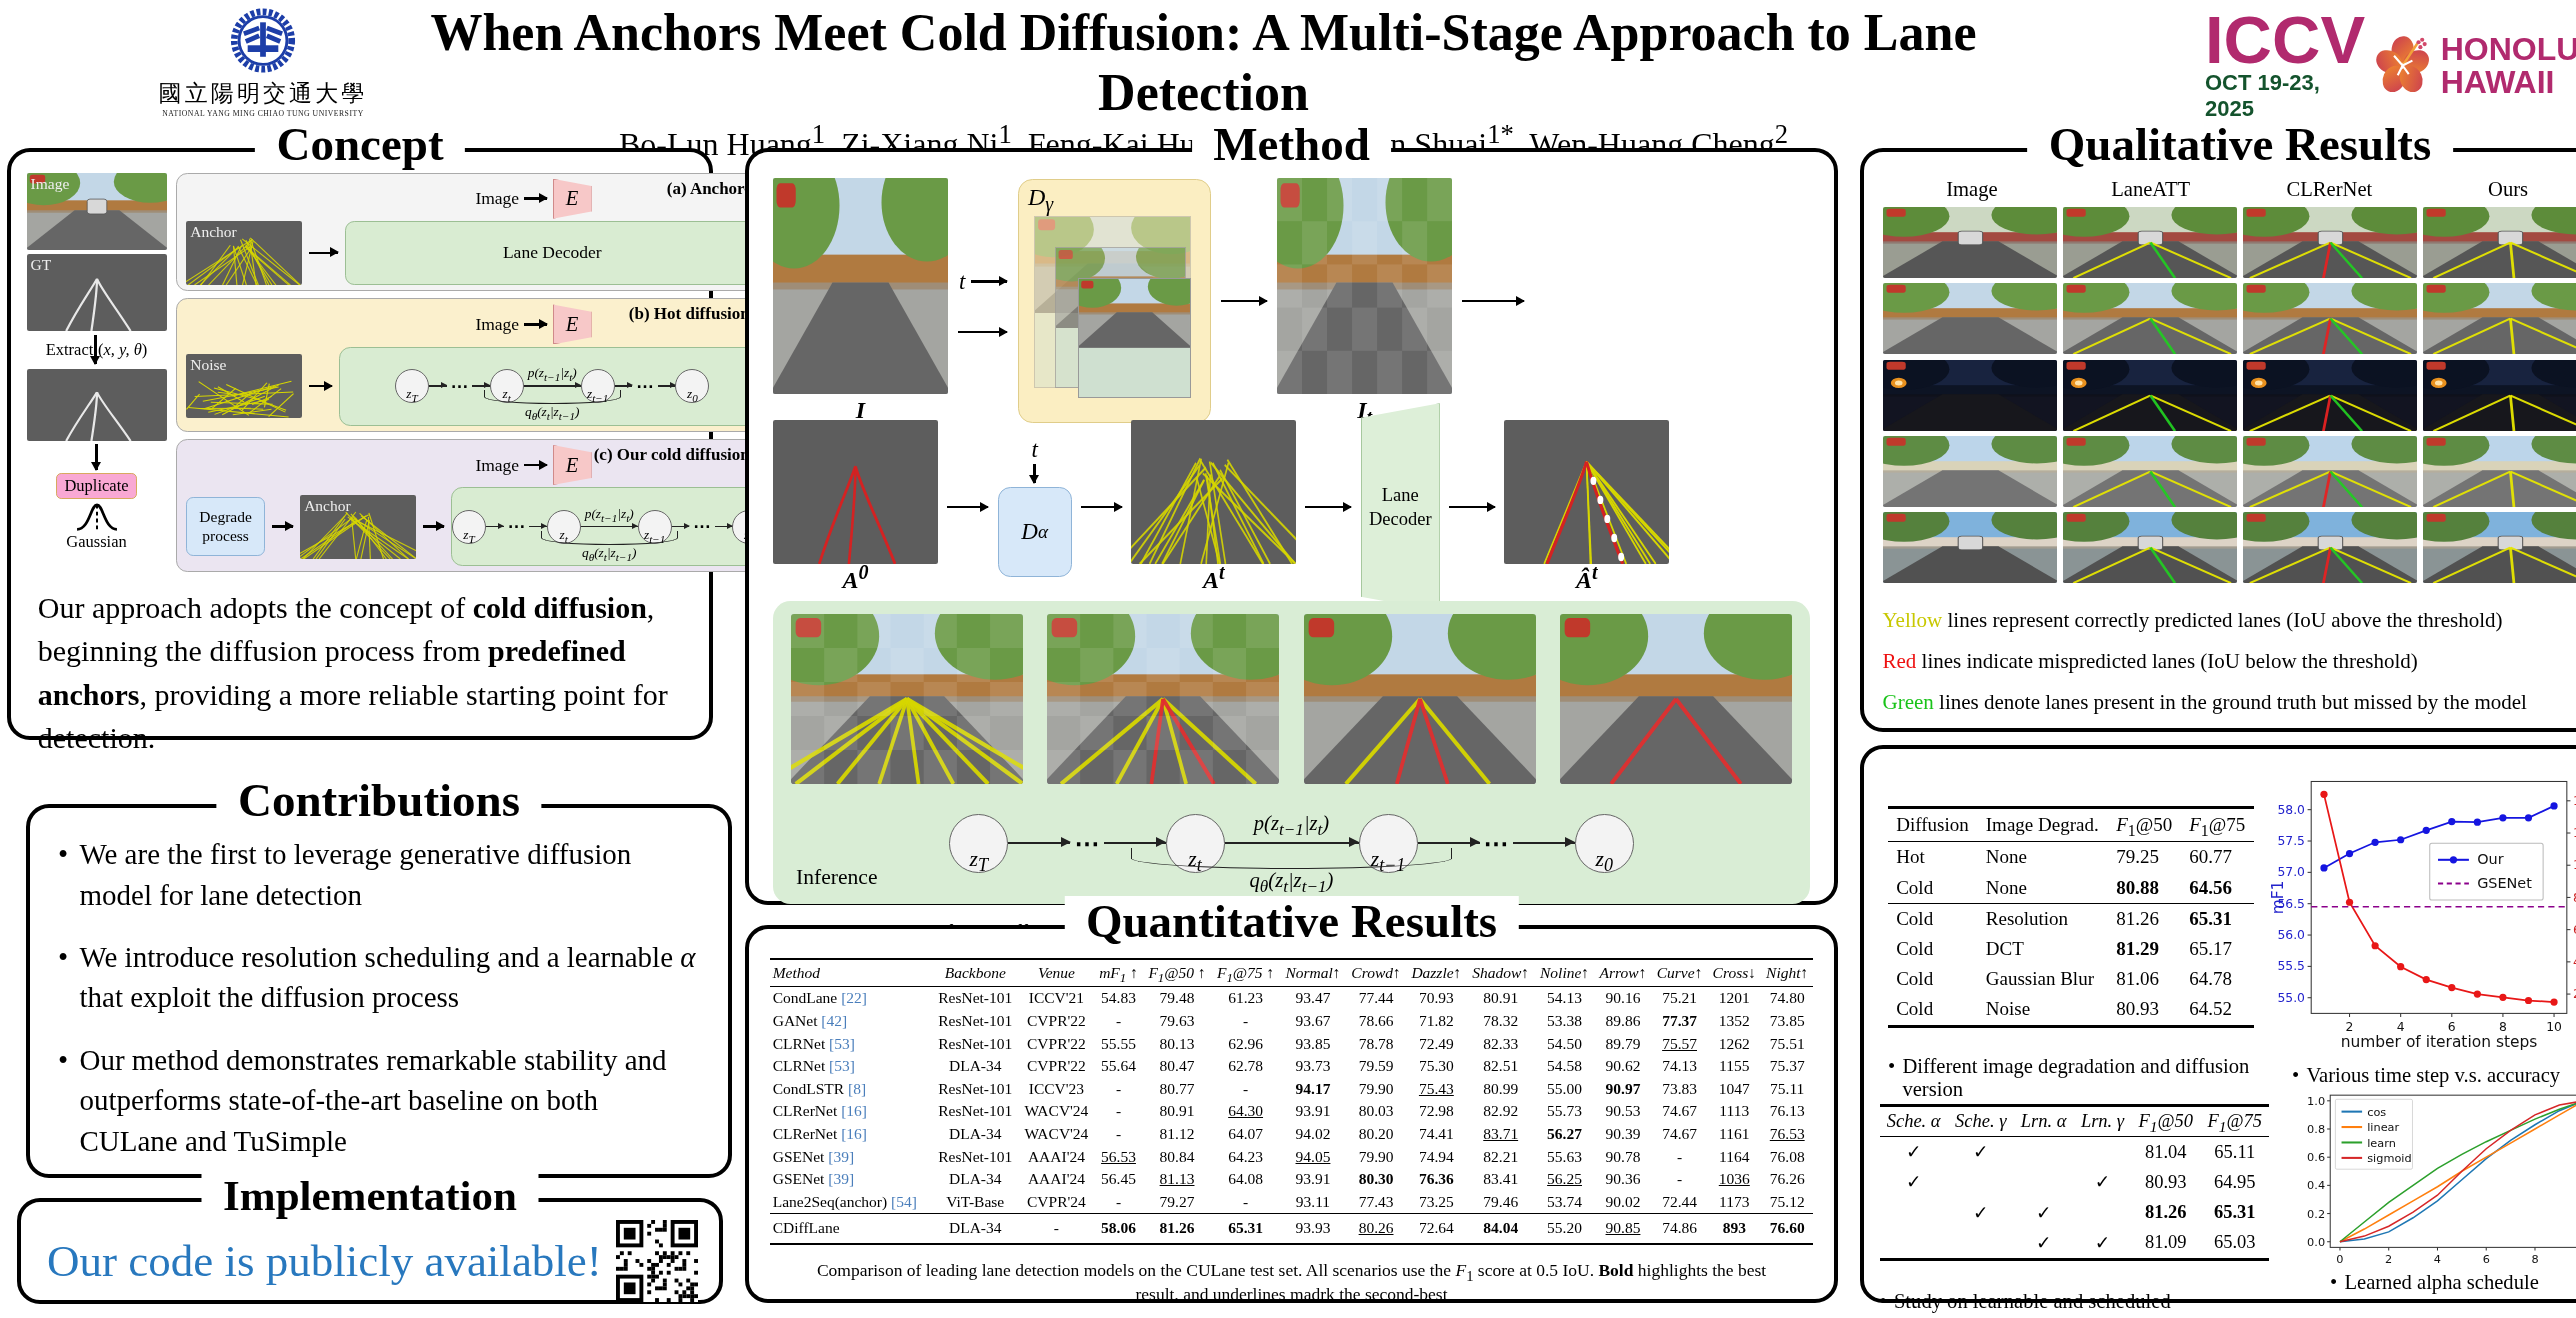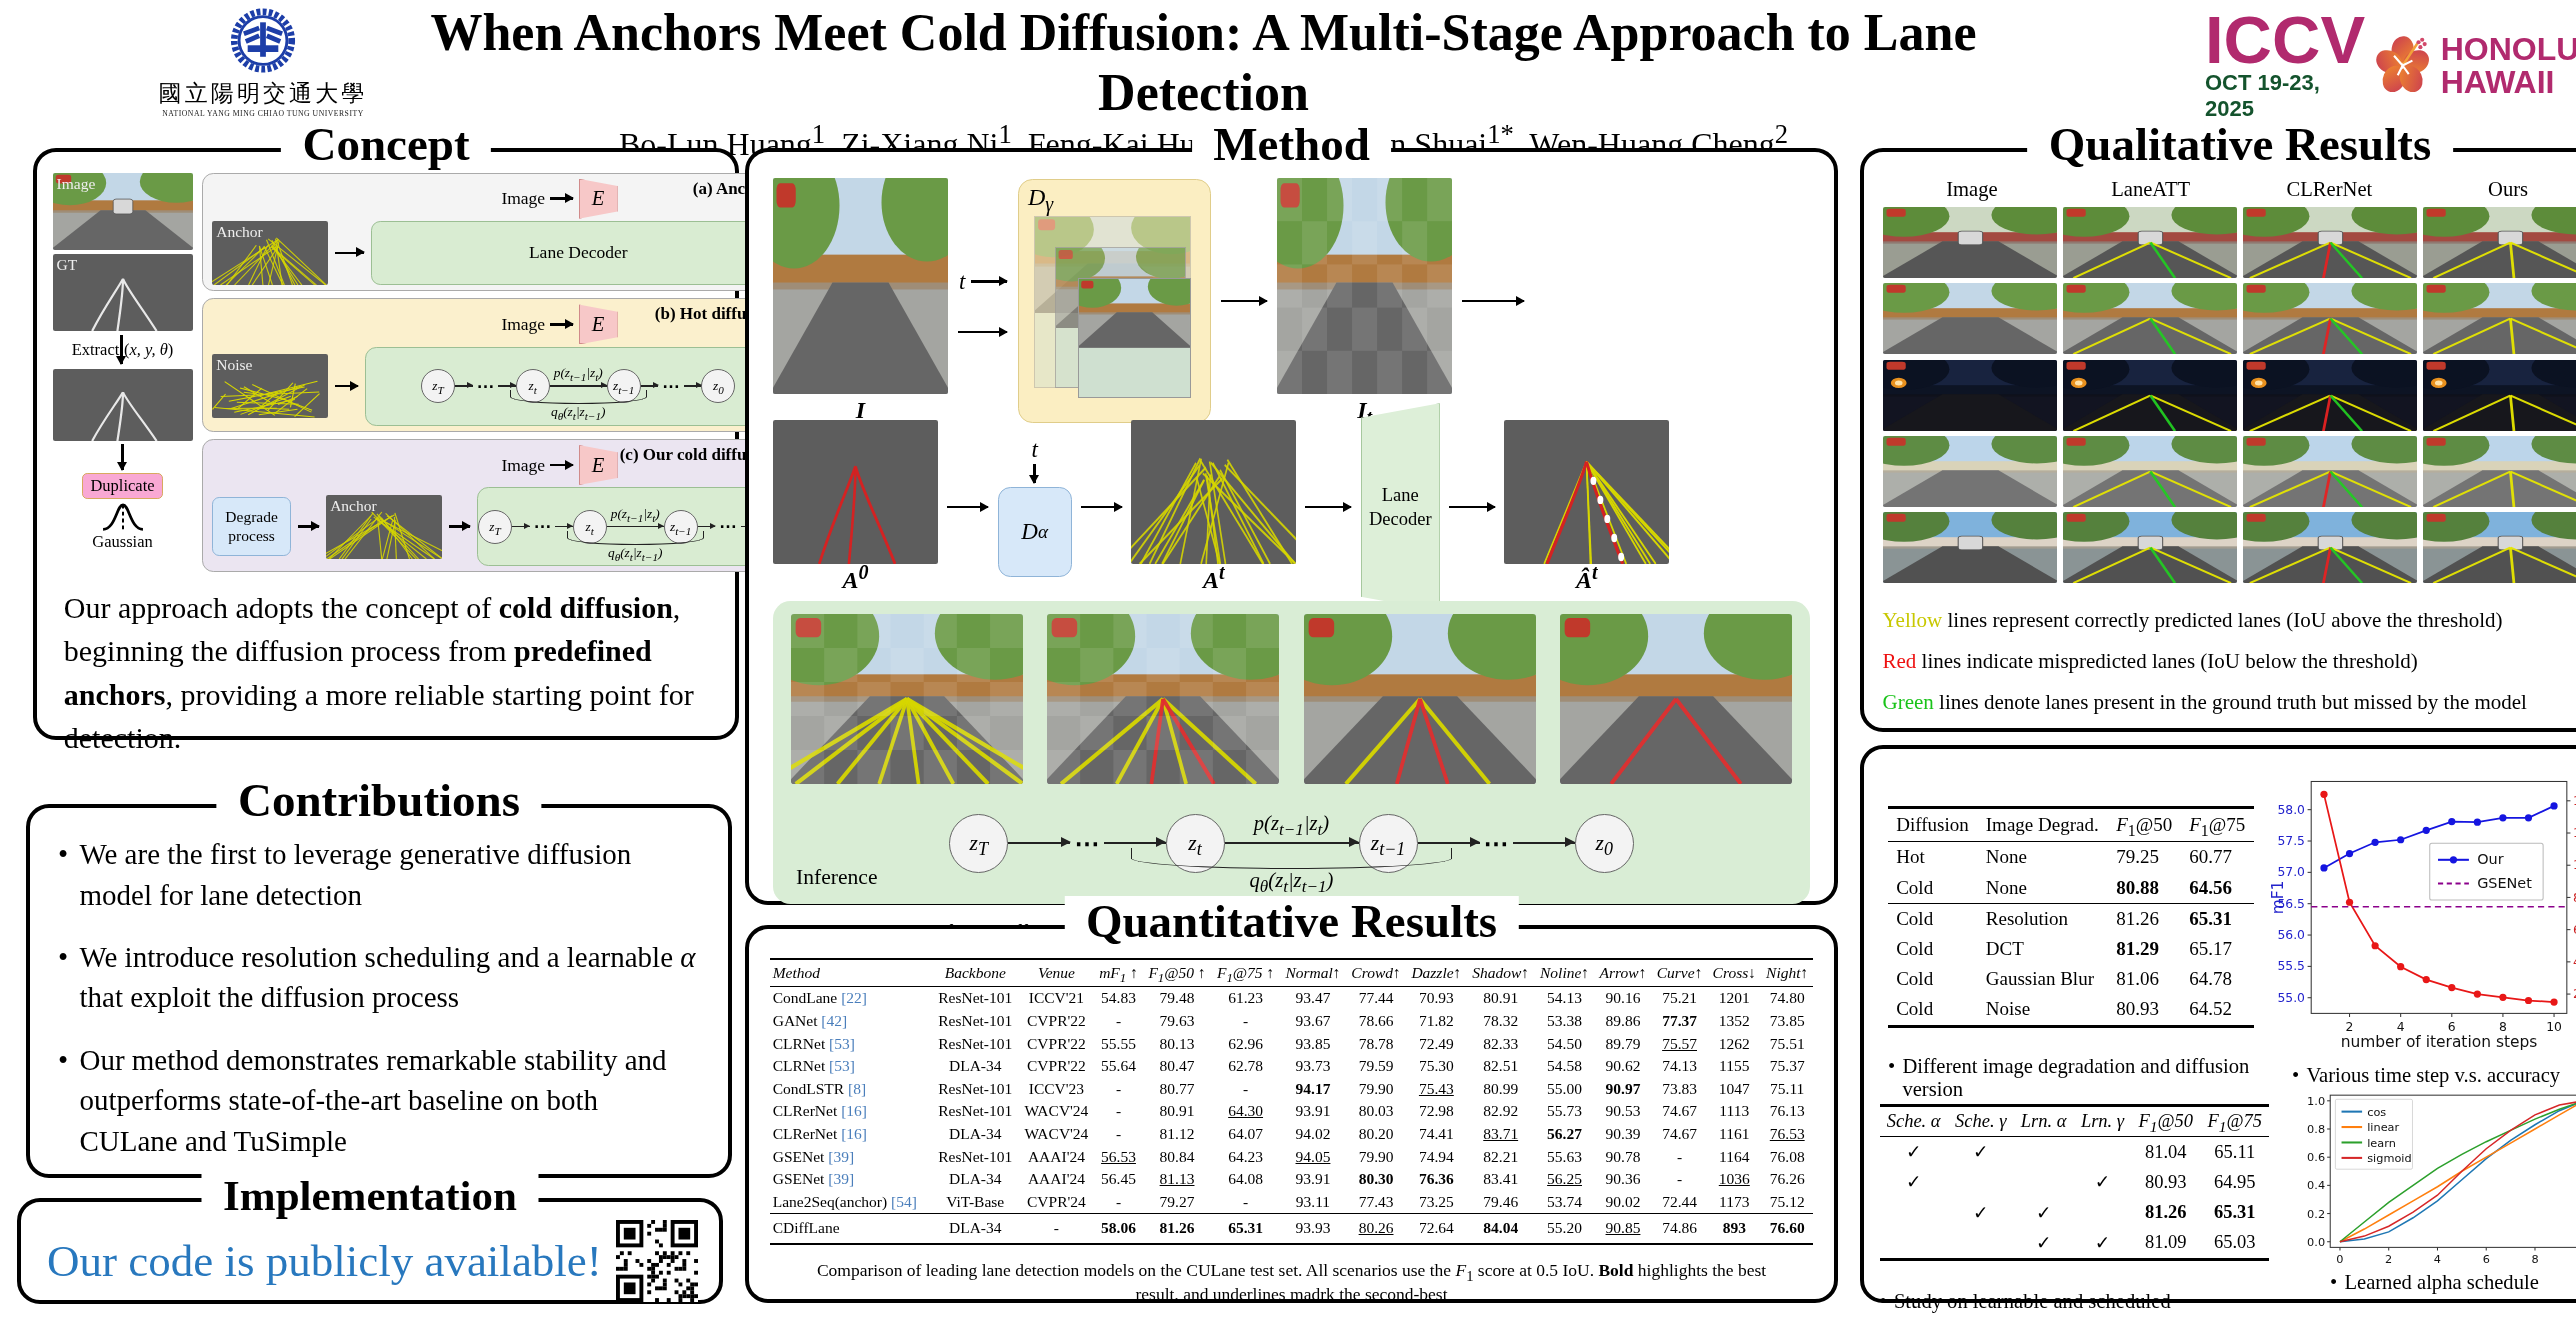--- a/index.html
+++ b/index.html
@@ -47,21 +47,21 @@
   .harr{height:2.6px;background:#000;position:relative;flex:none;}
   .harr::after{content:'';position:absolute;right:-1px;top:-4.1px;border-left:9.3px solid #000;
     border-top:5.2px solid transparent;border-bottom:5.2px solid transparent;}
   .varr{width:2.6px;background:#000;position:relative;}
   .varr::after{content:'';position:absolute;bottom:-1px;left:-4.1px;border-top:9.3px solid #000;
     border-left:5.2px solid transparent;border-right:5.2px solid transparent;}
   .concept-par{font-size:30px;line-height:1.45;padding:13.4px 11.3px 0 11.3px;}
 
   
   .chain{display:flex;align-items:center;justify-content:center;position:relative;}
-  .zc{border:1.5px solid #666;border-radius:50%;background:#f3f3f3;display:flex;align-items:center;justify-content:center;
+  .zc{border:1.5px solid #666;border-radius:50%;background:#f3f3f3;display:flex;align-items:flex-end;justify-content:center;
     font-style:italic;flex:none;}
   .chain-sm .zc{width:32px;height:32px;font-size:13.4px;}
   .chain-lg .zc{width:57px;height:57px;font-size:21.6px;}
   .carr{height:1.5px;background:#222;position:relative;flex:none;}
   .carr::after{content:'';position:absolute;right:-0.5px;top:-3.1px;border-left:6.2px solid #222;
     border-top:3.6px solid transparent;border-bottom:3.6px solid transparent;}
   .chain-sm .carr{width:17.5px;}
   .chain-lg .carr{width:62px;height:2.6px;}
   .chain-lg .carr::after{top:-4.6px;border-left:10.3px solid #222;border-top:5.7px solid transparent;border-bottom:5.7px solid transparent;}
   .cdots{padding:0 4.1px;font-weight:bold;}
@@ -200,21 +200,21 @@
           </g>
         <path d="M50 52 L36 36 M50 52 L66 44 M50 52 L42 68 M50 52 L60 66" stroke="#fff" stroke-width="3.4"></path>
       </svg>
       <div>
         <div class="iccv-city">HONOLULU</div>
         <div class="iccv-city">HAWAII</div>
       </div>
     </div>
   </div>
 
-  <div class="box" id="concept-box" style="left:33px;top:148px;width:706px;height:592px;">
+  <div class="box" id="concept-box" style="left:7px;top:148px;width:706px;height:592px;">
     <div class="box-title">Concept</div>
     <div class="concept-inner">
       <div class="cd">
         <div class="cd-left">
           <div class="fig" id="c-img" style="width:140px;height:77px;">
             <span class="fig-lab">Image</span>
               <svg viewBox="0 0 100 62" preserveAspectRatio="none">
                 <rect width="100" height="62" fill="#c3d7e7"></rect>
                 <rect y="22" width="100" height="10" fill="#b07a40"></rect>
                 <rect y="30" width="100" height="32" fill="#99948a" opacity="0.75"></rect>

